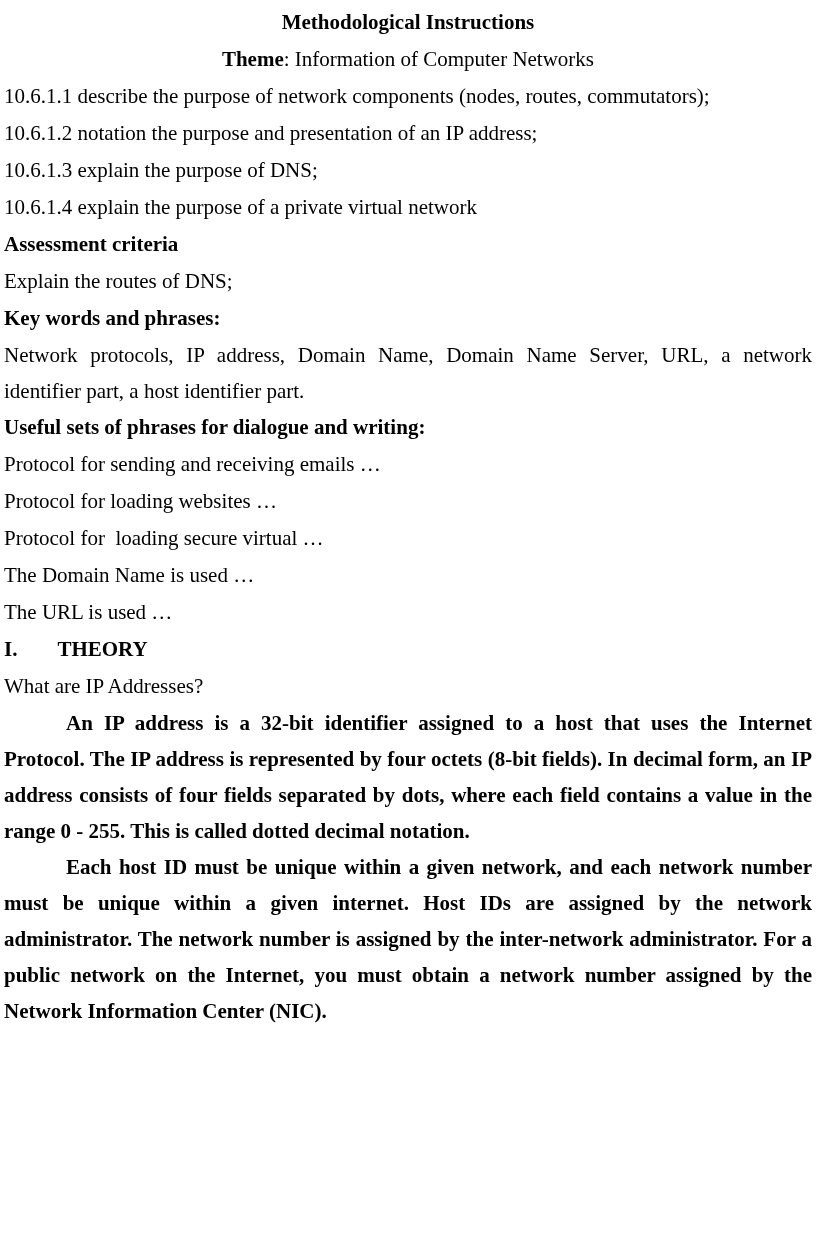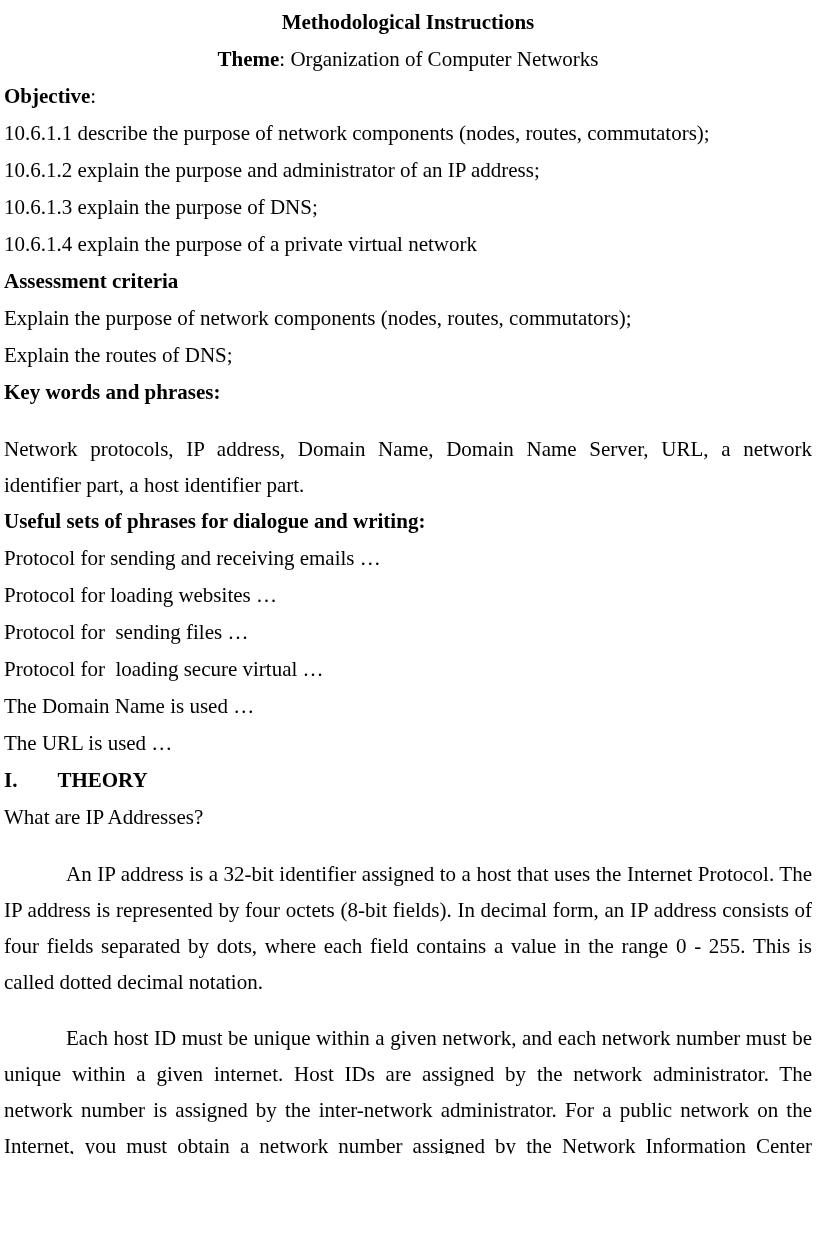--- a/index.html
+++ b/index.html
@@ -20,55 +20,51 @@
     overflow: hidden;
   }
   .page p {
     margin: 0;
     line-height: 37px;
     white-space: pre-wrap;
   }
   .page p.multi {
     line-height: 36px;
     white-space: normal;
-    margin-top: 20px;
   }
   .center   { text-align: center; }
   .indent   { margin-left: 62px; }
-  .justify  { text-align: justify; text-indent: 62px; }
+  .justify  { text-align: justify; text-indent: 62px; font-weight: bold; }
   .b        { font-weight: bold; }
   .i        { }
   .sansline {
     font-family: "Liberation Sans", "DejaVu Sans", sans-serif;
     font-size: 19px;
     line-height: 30px;
   }
   .tabgap   { display: inline-block; width: 40px; }
 </style>
 </head>
 <body>
 
 <div class="page">
   <div id="doc-body">
       <p class="center"><span class="b">Methodological Instructions</span></p>
-      <p class="center"><span class="b">Theme</span><span>: Organization of Computer Networks</span></p>
-      <p><span class="b">Objective</span><span>:</span></p>
+      <p class="center"><span class="b">Theme</span><span>: Information of Computer Networks</span></p>
       <p><span>10.6.1.1 describe the purpose of network components (nodes, routes, commutators);</span></p>
-      <p><span>10.6.1.2 explain the purpose and administrator of an IP address;</span></p>
+      <p><span>10.6.1.2 notation the purpose and presentation of an IP address;</span></p>
       <p><span>10.6.1.3 explain the purpose of DNS;</span></p>
       <p><span>10.6.1.4 explain the purpose of a private virtual network</span></p>
       <p class="indent"><span class="b">Assessment criteria</span></p>
-      <p><span>Explain the purpose of network components (nodes, routes, commutators);</span></p>
       <p><span>Explain the routes of DNS;</span></p>
       <p class="indent"><span class="b i">Key words and phrases:</span></p>
       <p class="multi" style="text-align: justify;"><span>Network protocols, IP address, Domain Name, Domain Name Server, URL, a network identifier part, a host identifier part.</span></p>
       <p><span class="b i">Useful sets of phrases for dialogue and writing:</span></p>
       <p><span>Protocol for sending and receiving emails …</span></p>
       <p><span>Protocol for loading websites …</span></p>
-      <p><span>Protocol for  sending files …</span></p>
       <p><span>Protocol for  loading secure virtual …</span></p>
       <p><span>The Domain Name is used …</span></p>
       <p><span>The URL is used …</span></p>
       <p class="indent"><span class="b">I.</span><span class="tabgap"></span><span class="b">THEORY</span></p>
       <p class="indent"><span>What are IP Addresses?</span></p>
       <p class="multi justify"><span>An IP address is a 32-bit identifier assigned to a host that uses the Internet Protocol. The IP address is represented by four octets (8-bit fields). In decimal form, an IP address consists of four fields separated by dots, where each field contains a value in the range 0 - 255. This is called dotted decimal notation.</span></p>
       <p class="multi justify"><span>Each host ID must be unique within a given network, and each network number must be unique within a given internet. Host IDs are assigned by the network administrator. The network number is assigned by the inter-network administrator. For a public network on the Internet, you must obtain a network number assigned by the Network Information Center (NIC).</span></p>
       <p class="sansline"></p>
     </div>
 </div>

